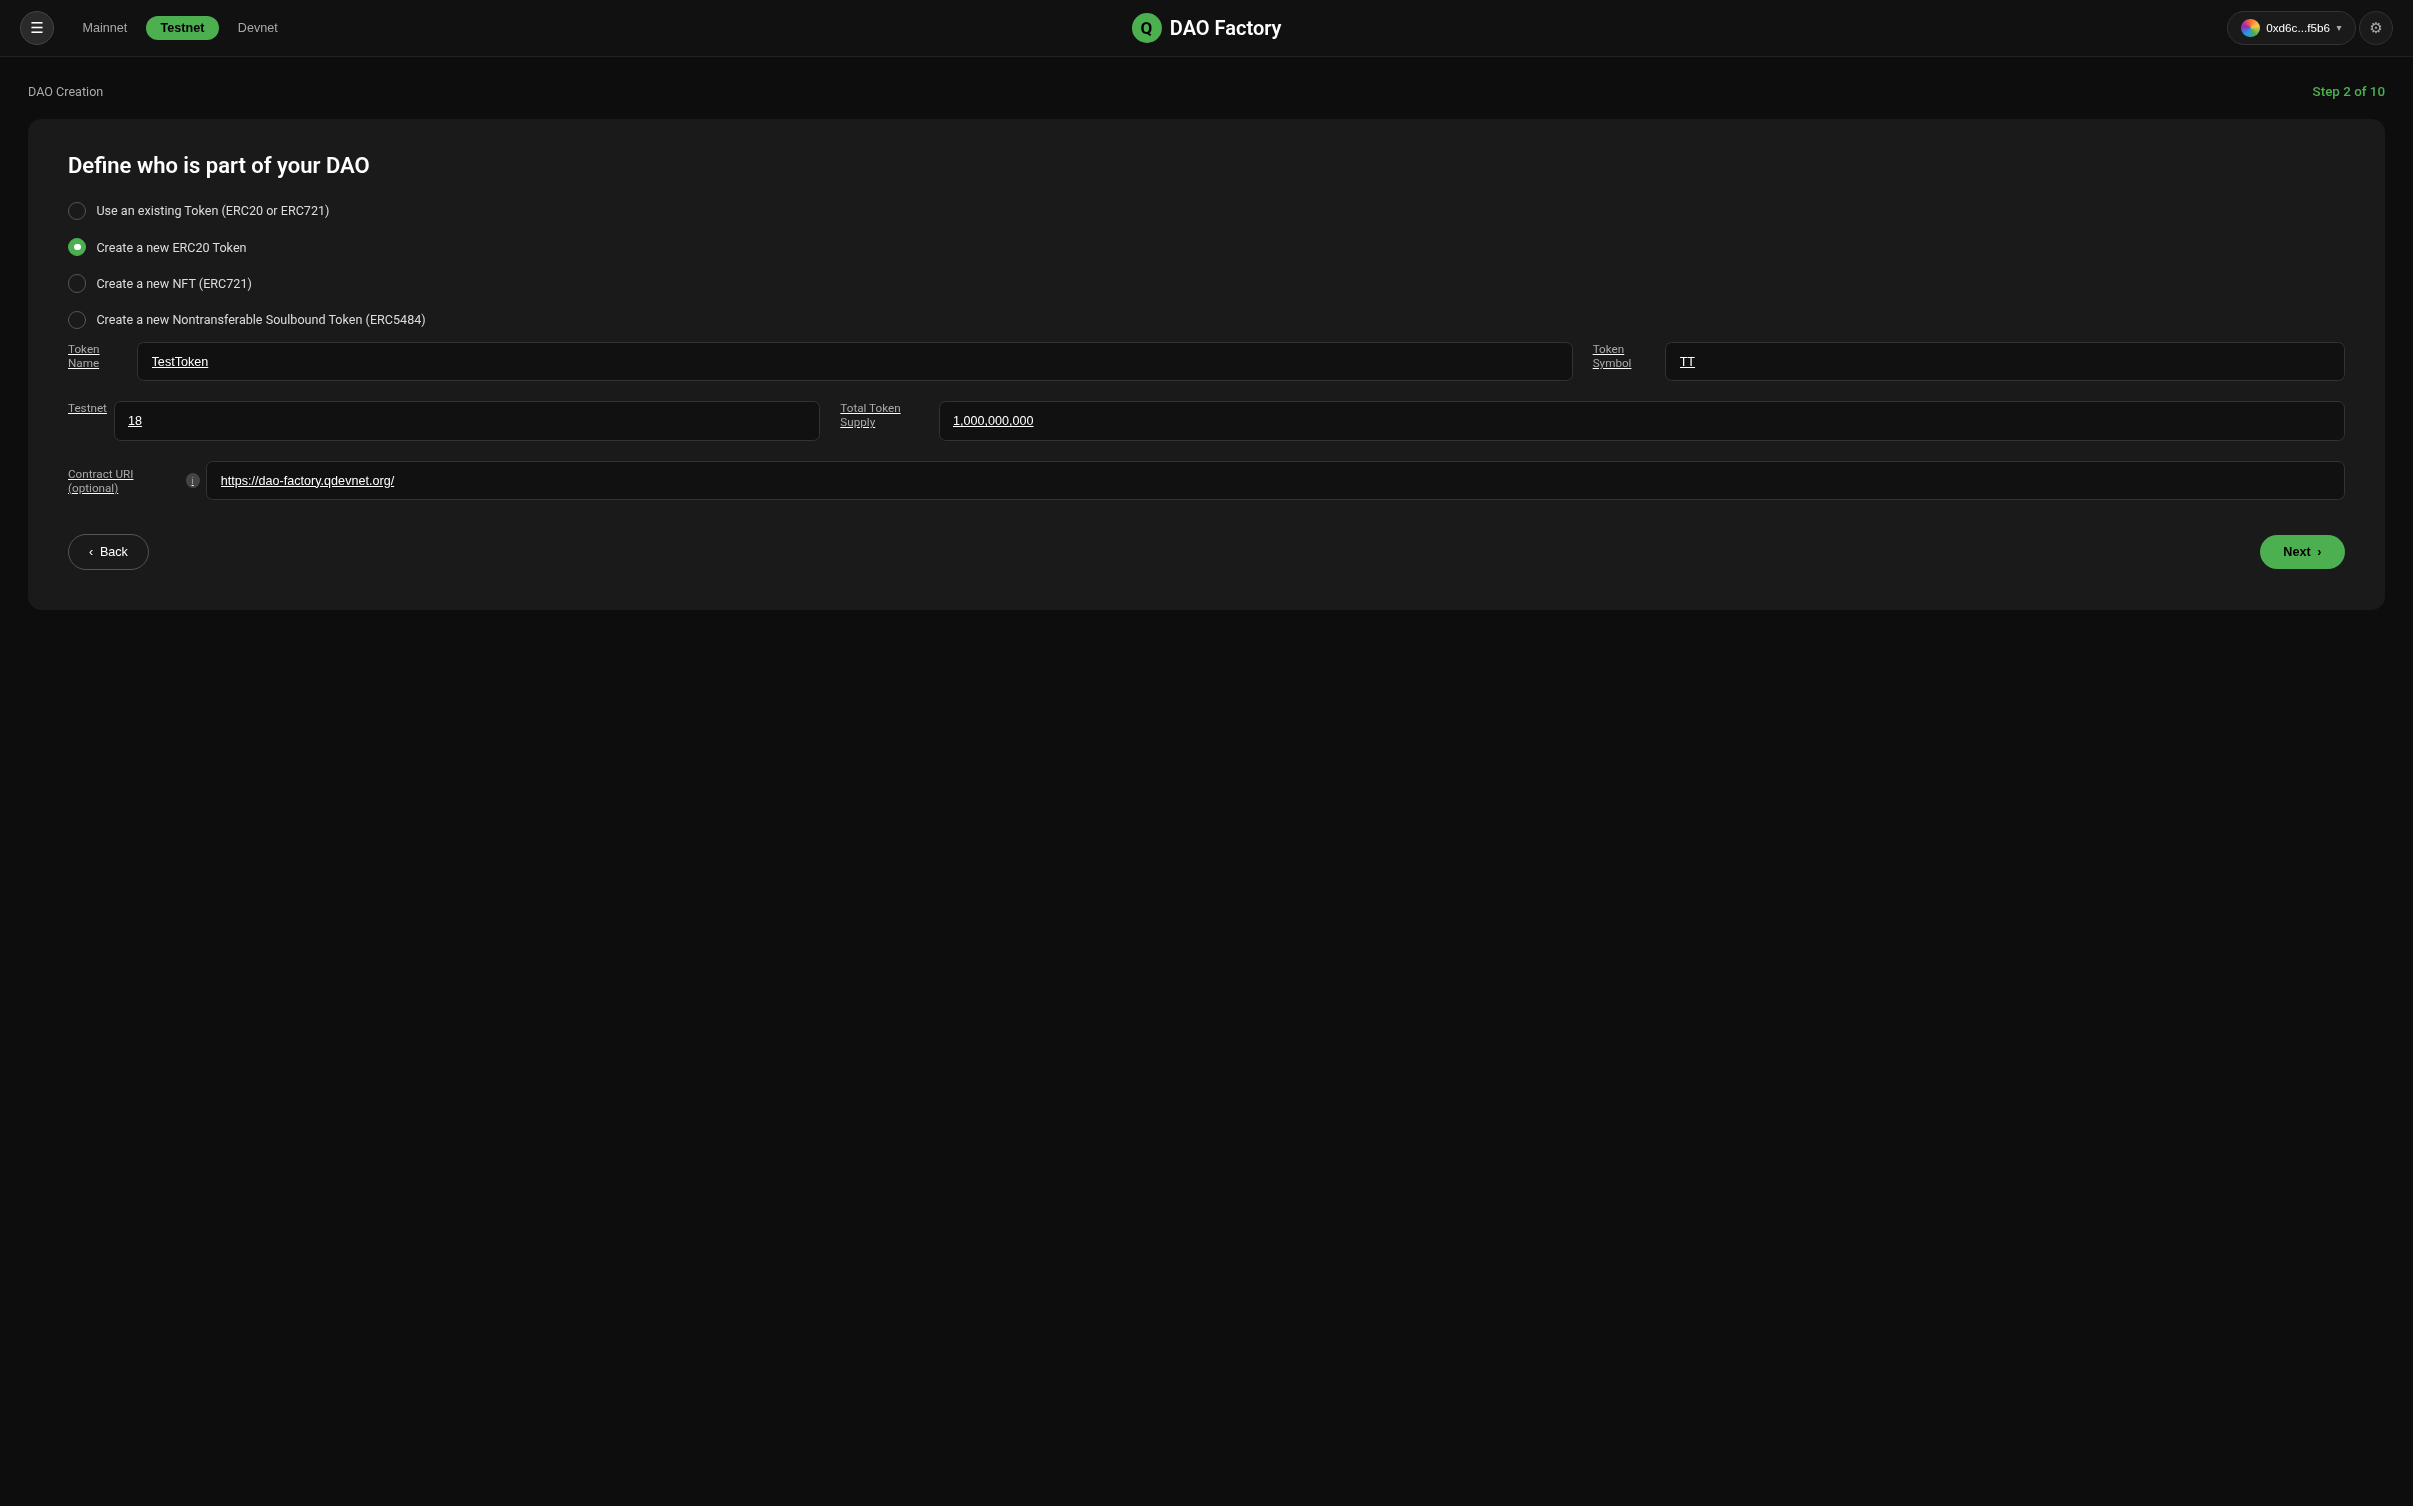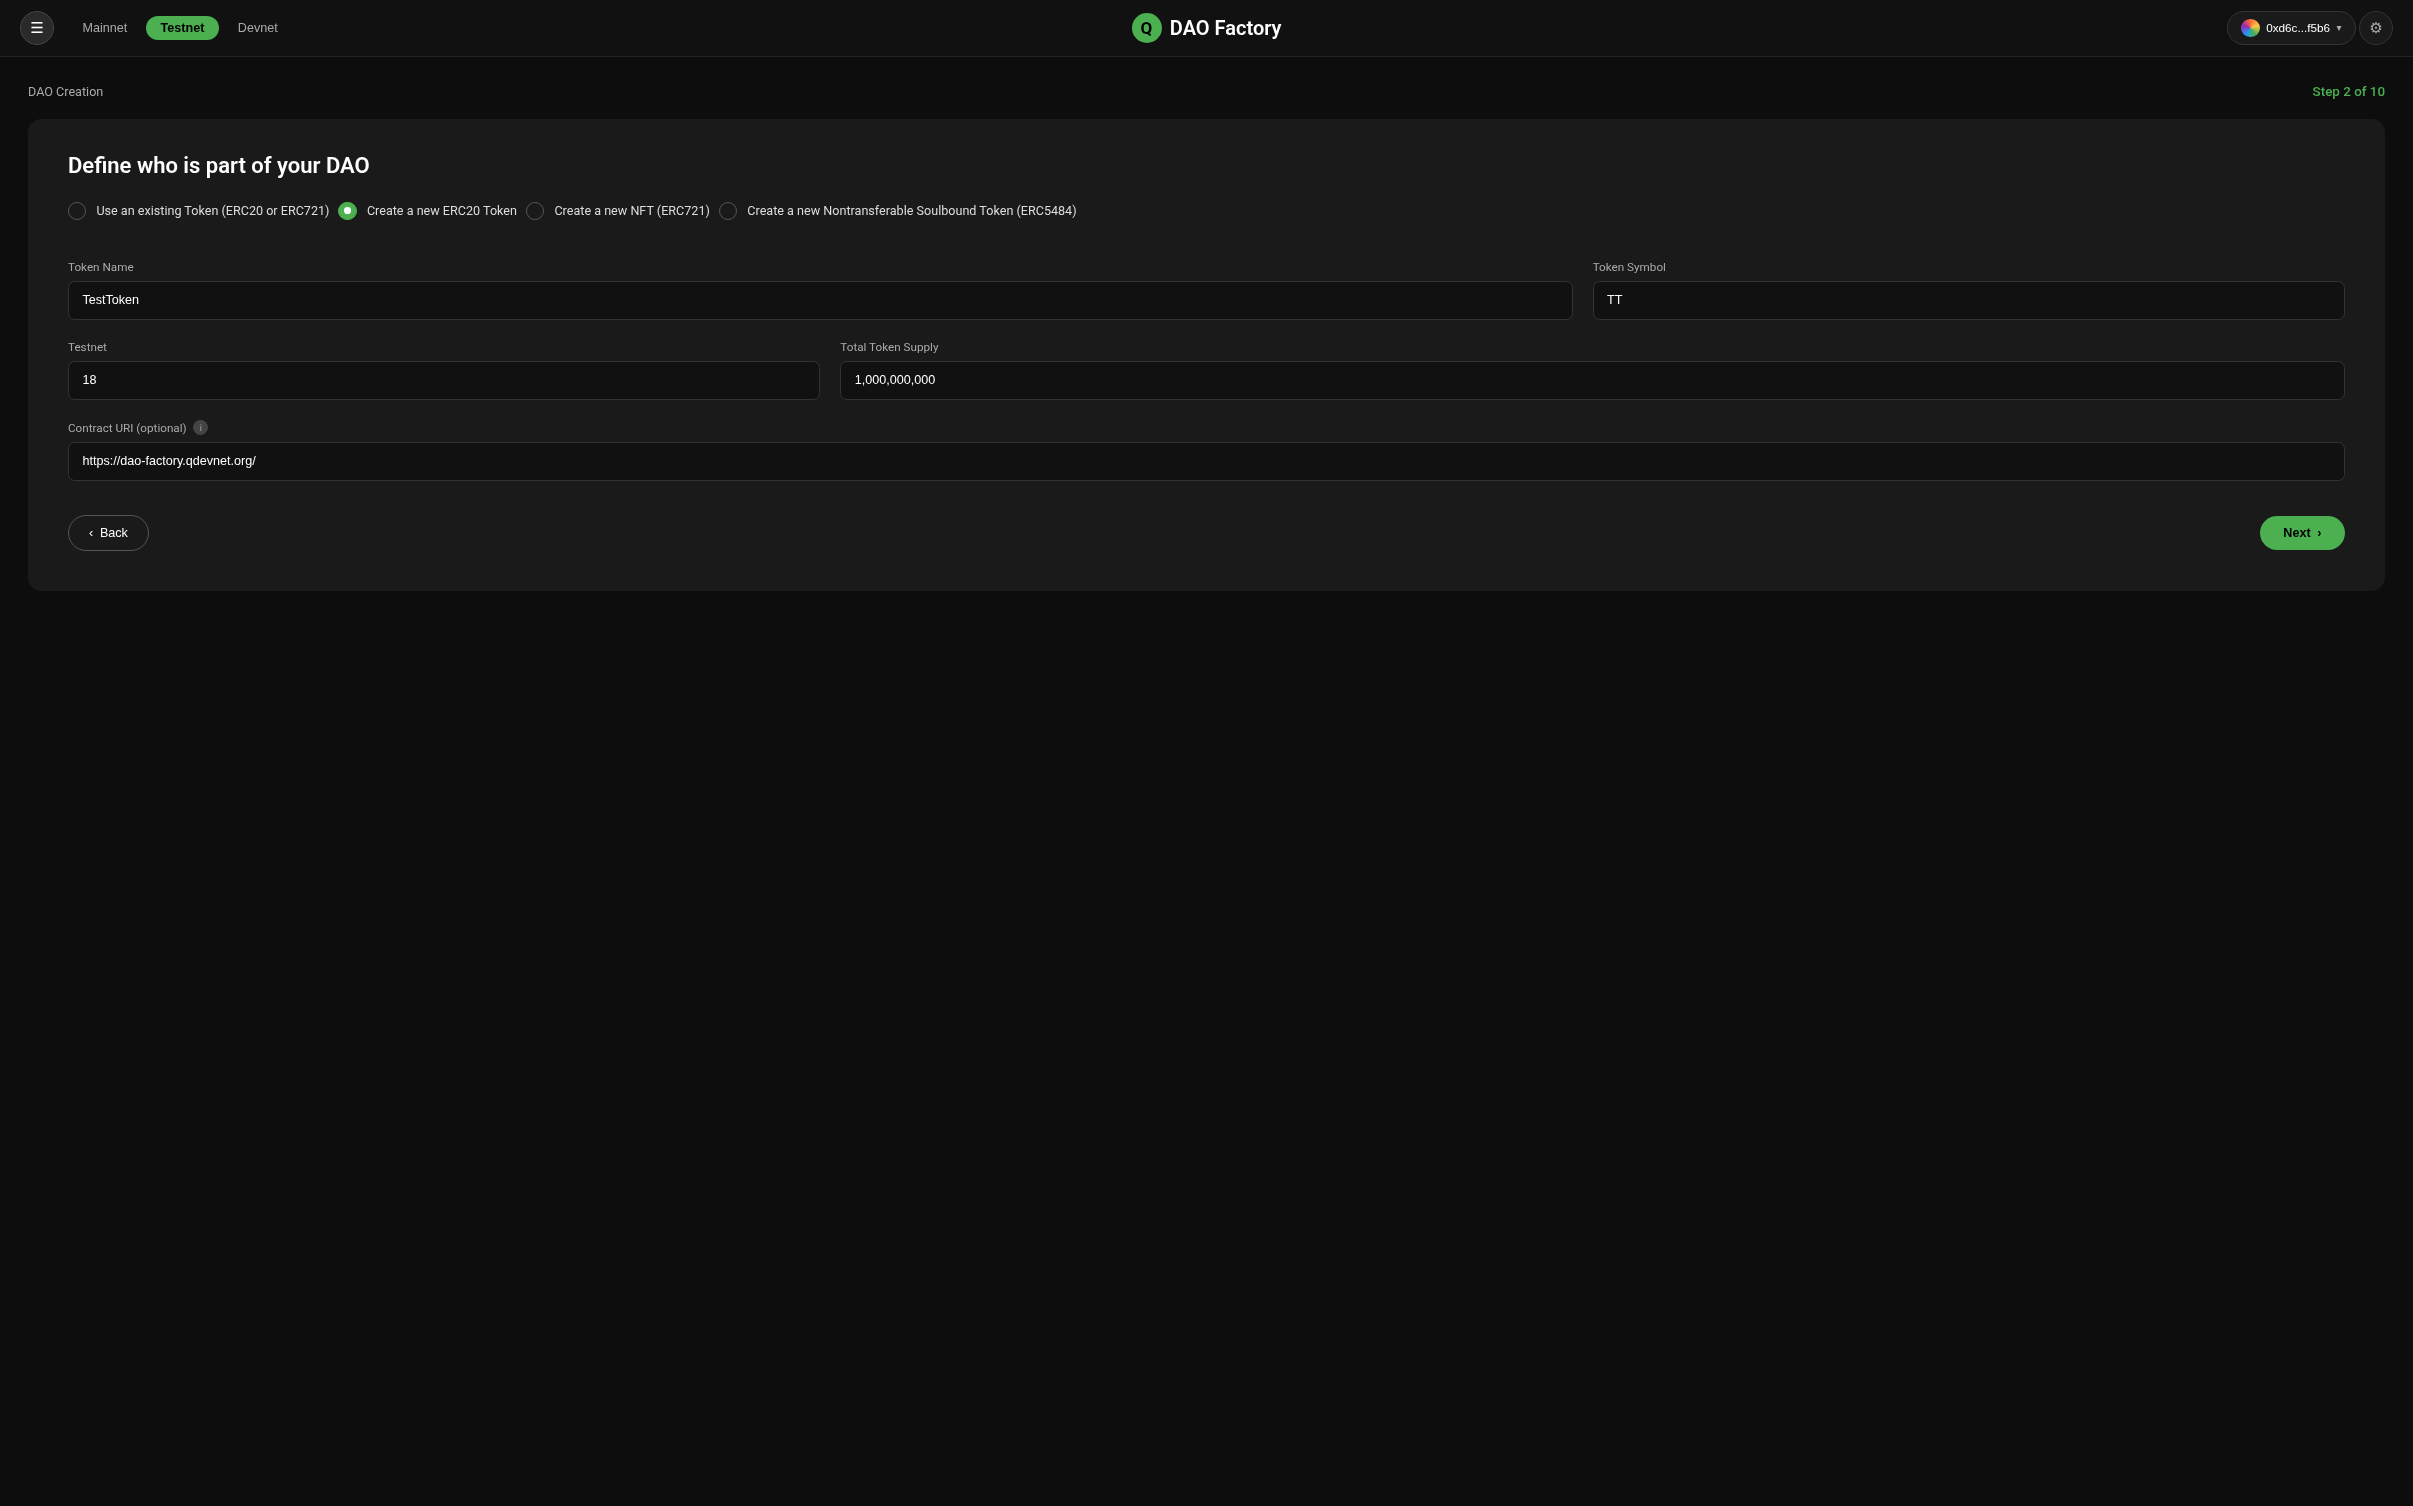--- a/index.html
+++ b/index.html
@@ -175,23 +175,23 @@
     .form-title {
       font-size: 22px;
       font-weight: 600;
       color: #fff;
       margin-bottom: 23.5px;
     }
 
     
     .radio-group {
       display: flex;
-      flex-direction: row;
-      gap: 9px;
-      margin-bottom: 40px;
+      flex-direction: column;
+      gap: 18px;
+      margin-bottom: 13px;
     }
 
     .radio-option {
       display: flex;
       align-items: center;
       gap: 10px;
       cursor: pointer;
     }
 
     .radio-circle {
@@ -225,22 +225,23 @@
 
     
     .form-row {
       display: flex;
       gap: 20px;
       margin-bottom: 20px;
     }
 
     .form-group {
       display: flex;
-      flex-direction: column;
+      flex-direction: row;
       gap: 6.7px;
+      text-decoration: underline;
     }
 
     .form-group.full {
       flex: 1;
     }
 
     .form-group.two-thirds {
       flex: 2;
     }
 

